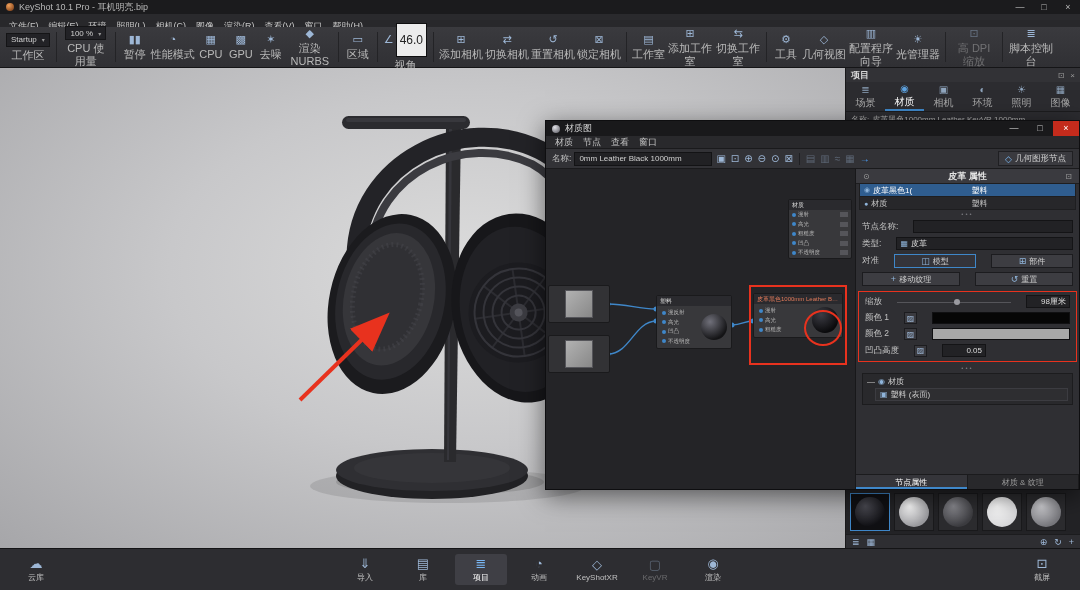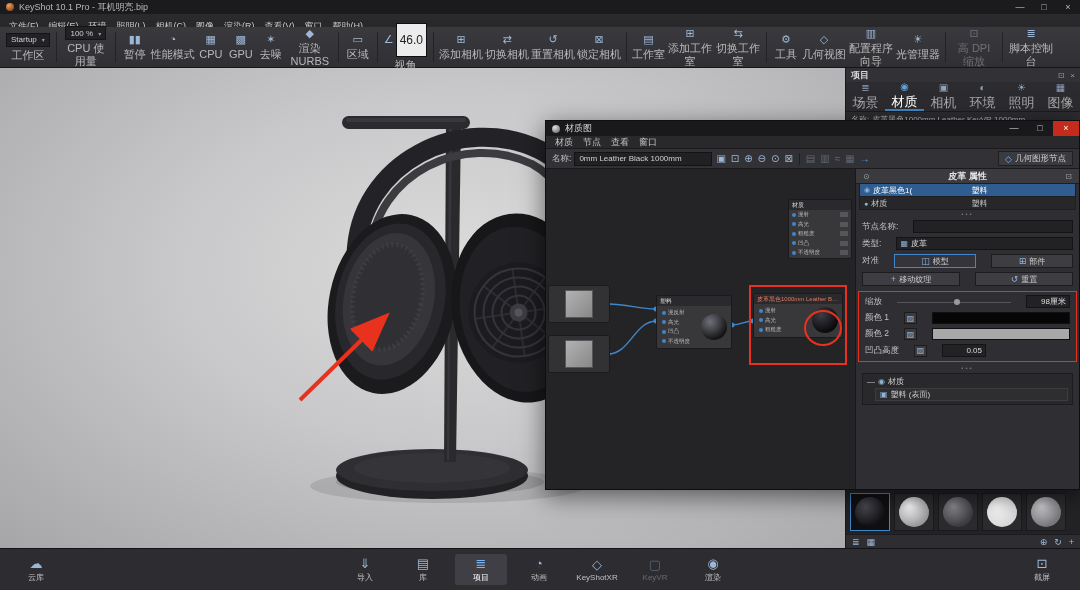--- a/index.html
+++ b/index.html
@@ -34,21 +34,21 @@
   .viewport svg{position:absolute;left:0;top:0;}
 
   
   .rpanel{position:absolute;left:845px;top:68px;width:235px;height:480px;background:#2c2c30;border-left:1px solid #19191b;display:flex;flex-direction:column;}
   .rp-header{height:14px;display:flex;align-items:center;padding:0 5px;background:#323236;flex:none;}
   .rp-title{font-size:9px;color:#d5d5d5;font-weight:bold;}
   .rp-hicons{margin-left:auto;display:flex;gap:6px;font-size:8px;color:#9a9a9a;}
   .rp-tabs{height:30px;display:flex;background:#2c2c30;border-bottom:1px solid #1c1c1e;flex:none;}
   .rp-tab{flex:1;display:flex;flex-direction:column;align-items:center;justify-content:center;gap:1px;}
   .rp-tab .g{font-size:10px;line-height:11px;color:#8fa5bd;}
-  .rp-tab .l{font-size:13px;color:#a8a8a8;}
+  .rp-tab .l{font-size:10px;color:#a8a8a8;}
   .rp-tab.active{border-bottom:2px solid #3f87c9;}
   .rp-tab.active .g{color:#5da2e0;}
   .rp-tab.active .l{color:#fff;}
   .rp-name{height:14px;display:flex;align-items:center;gap:3px;padding:0 5px;font-size:8px;color:#b0b0b0;white-space:nowrap;overflow:hidden;flex:none;}
   .rp-body{flex:1;background:#28282b;}
   .rp-previews{height:44px;display:flex;gap:4px;padding:3px 4px;background:#232326;flex:none;}
   .pv{width:40px;height:38px;background:#2c2c2f;border:1px solid #1a1a1c;display:flex;align-items:center;justify-content:center;flex:none;}
   .pv .ball{width:30px;height:30px;border-radius:50%;}
   .pv.selected{border:1px solid #3f87c9;background:#101013;}
   .rp-ptb{height:14px;display:flex;align-items:center;gap:7px;padding:0 6px;background:#2e2e32;border-top:1px solid #1c1c1e;font-size:9px;color:#9db7d6;flex:none;}
@@ -641,20 +641,24 @@
             <span>—</span>
             <span class="g">◉</span>
             <span>材质</span>
           </div>
           <div class="tree-row child">
             <span class="g">▣</span>
             <span>塑料 (表面)</span>
           </div>
         </div>
 
+        <div class="pp-bottom">
+          <div class="pp-btab active">节点属性</div>
+          <div class="pp-btab">材质 &amp; 纹理</div>
+        </div>
       </div>
     </div>
   </div>
 
   <div class="dock">
     <div class="dock-item dock-left">
       <span class="g">☁</span>
       <span class="l">云库</span>
     </div>
     <div class="dock-center">

